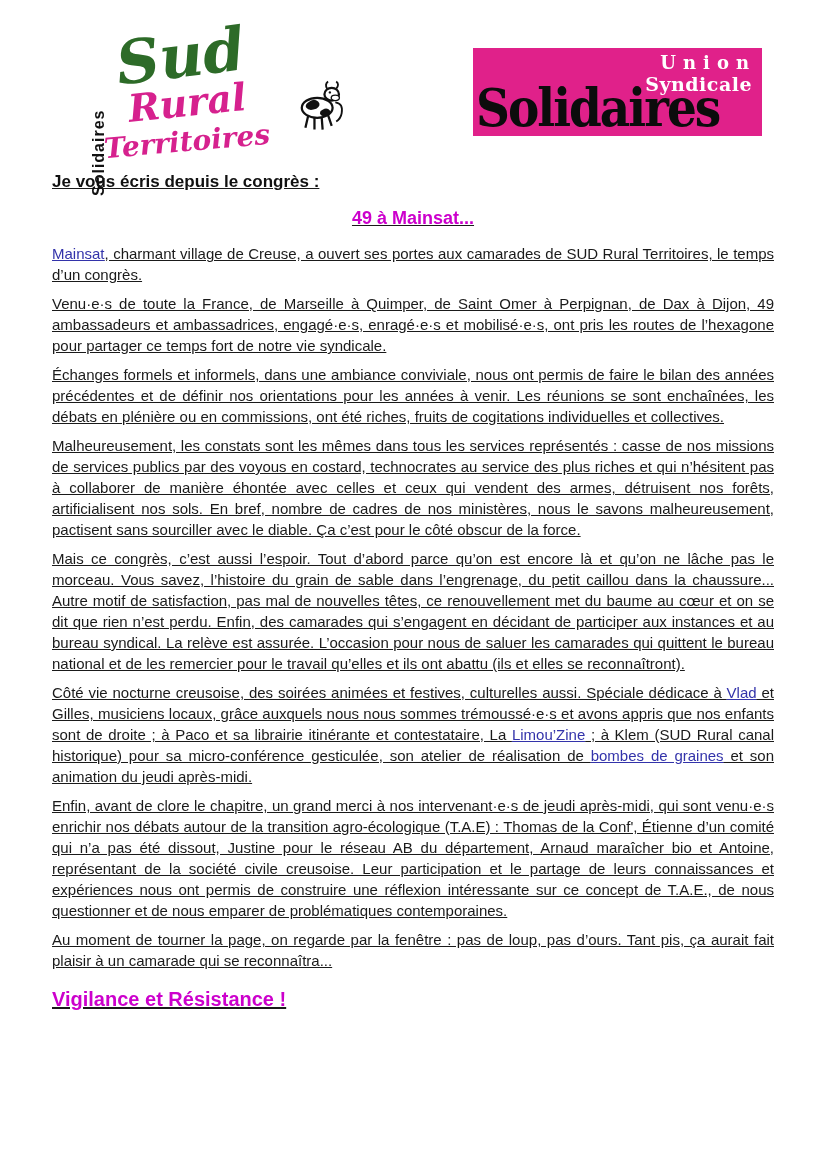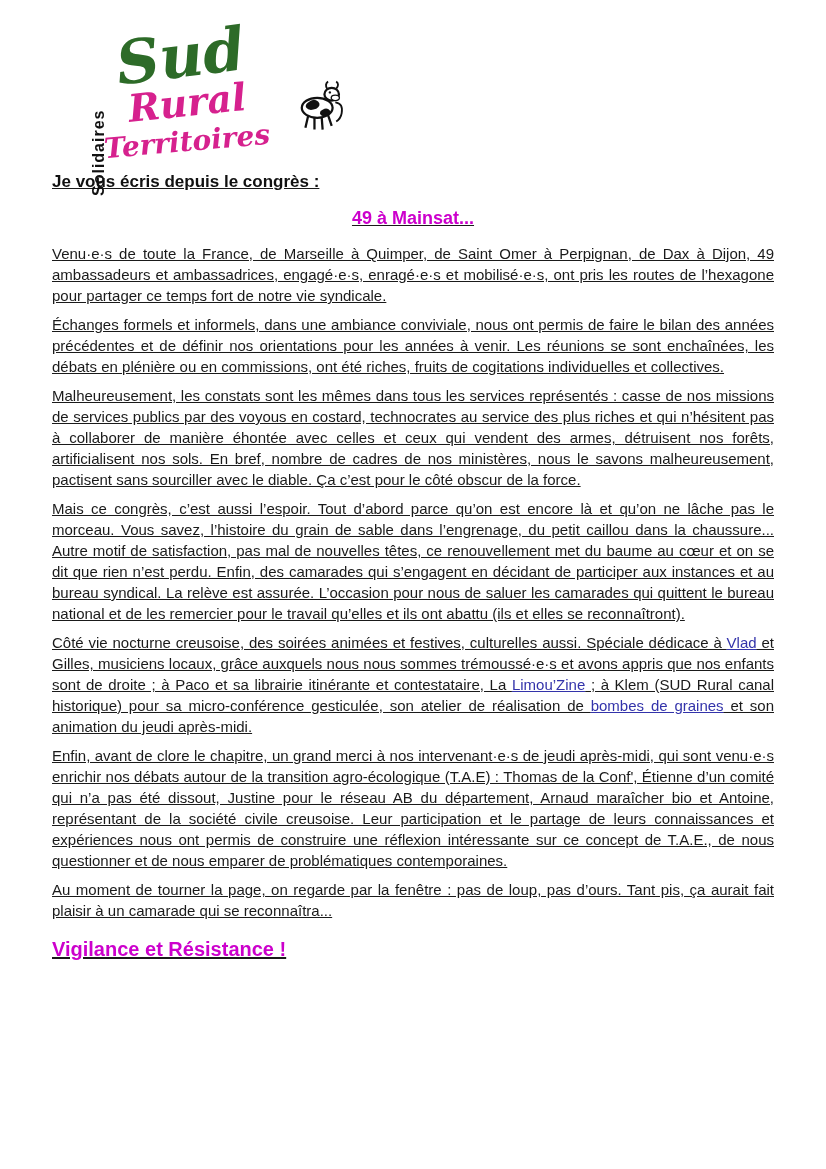--- a/index.html
+++ b/index.html
@@ -132,28 +132,34 @@
           <path d="M20 28 q6 -5 11 -1 q4 4 -2 8 q-8 3 -11 -1 q-2 -3 2 -6 z" fill="#111"></path>
           <path d="M36 36 q5 -3 8 1 q2 4 -4 6 q-6 1 -7 -3 q0 -3 3 -4 z" fill="#111"></path>
           <path d="M41 13 q-3 -5 1 -8 M51 13 q4 -5 0 -8" stroke="#111" stroke-width="2" fill="none"></path>
           <ellipse cx="46" cy="19" rx="8" ry="7" fill="#fff" stroke="#111" stroke-width="2.5"></ellipse>
           <ellipse cx="50" cy="23" rx="4.5" ry="3" fill="#fff" stroke="#111" stroke-width="1.5"></ellipse>
           <circle cx="44" cy="17" r="1.3" fill="#111"></circle>
         </svg>
       </span>
     </div>
 
+    <div class="logo-right">
+      <span class="union">Union</span>
+      <span class="syndicale">Syndicale</span>
+      <span class="big">Solidaires</span>
+    </div>
 
   </header>
 
   <main class="content">
     <h1>Je vous écris depuis le congrès :</h1>
     <h2>49 à Mainsat...</h2>
 
     <div>
+        <p><a href="#" class="doclink">Mainsat</a><span>, charmant village de Creuse, a ouvert ses portes aux camarades de SUD Rural Territoires, le temps d’un congrès.</span></p>
         <p><span>Venu·e·s de toute la France, de Marseille à Quimper, de Saint Omer à Perpignan, de Dax à Dijon, 49 ambassadeurs et ambassadrices, engagé·e·s, enragé·e·s et mobilisé·e·s, ont pris les routes de l’hexagone pour partager ce temps fort de notre vie syndicale.</span></p>
         <p><span>Échanges formels et informels, dans une ambiance conviviale, nous ont permis de faire le bilan des années précédentes et de définir nos orientations pour les années à venir. Les réunions se sont enchaînées, les débats en plénière ou en commissions, ont été riches, fruits de cogitations individuelles et collectives.</span></p>
         <p><span>Malheureusement, les constats sont les mêmes dans tous les services représentés : casse de nos missions de services publics par des voyous en costard, technocrates au service des plus riches et qui n’hésitent pas à collaborer de manière éhontée avec celles et ceux qui vendent des armes, détruisent nos forêts, artificialisent nos sols. En bref, nombre de cadres de nos ministères, nous le savons malheureusement, pactisent sans sourciller avec le diable. Ça c’est pour le côté obscur de la force.</span></p>
         <p><span>Mais ce congrès, c’est aussi l’espoir. Tout d’abord parce qu’on est encore là et qu’on ne lâche pas le morceau. Vous savez, l’histoire du grain de sable dans l’engrenage, du petit caillou dans la chaussure... Autre motif de satisfaction, pas mal de nouvelles têtes, ce renouvellement met du baume au cœur et on se dit que rien n’est perdu. Enfin, des camarades qui s’engagent en décidant de participer aux instances et au bureau syndical. La relève est assurée. L’occasion pour nous de saluer les camarades qui quittent le bureau national et de les remercier pour le travail qu’elles et ils ont abattu (ils et elles se reconnaîtront).</span></p>
         <p><span>Côté vie nocturne creusoise, des soirées animées et festives, culturelles aussi. Spéciale dédicace à </span><a href="#" class="doclink">Vlad</a><span> et Gilles, musiciens locaux, grâce auxquels nous nous sommes trémoussé·e·s et avons appris que nos enfants sont de droite ; à Paco et sa librairie itinérante et contestataire, La </span><a href="#" class="doclink">Limou’Zine</a><span> ; à Klem (SUD Rural canal historique) pour sa micro-conférence gesticulée, son atelier de réalisation de </span><a href="#" class="doclink">bombes de graines</a><span> et son animation du jeudi après-midi.</span></p>
         <p><span>Enfin, avant de clore le chapitre, un grand merci à nos intervenant·e·s de jeudi après-midi, qui sont venu·e·s enrichir nos débats autour de la transition agro-écologique (T.A.E) : Thomas de la Conf', Étienne d’un comité qui n’a pas été dissout, Justine pour le réseau AB du département, Arnaud maraîcher bio et Antoine, représentant de la société civile creusoise. Leur participation et le partage de leurs connaissances et expériences nous ont permis de construire une réflexion intéressante sur ce concept de T.A.E., de nous questionner et de nous emparer de problématiques contemporaines.</span></p>
         <p><span>Au moment de tourner la page, on regarde par la fenêtre : pas de loup, pas d’ours. Tant pis, ça aurait fait plaisir à un camarade qui se reconnaîtra...</span></p>
       </div>
 
     <p class="slogan">Vigilance et Résistance !</p>

